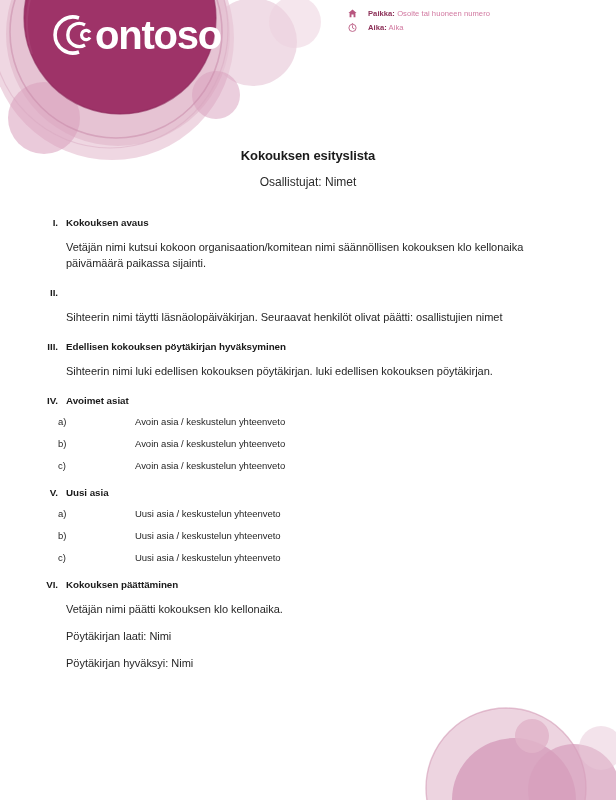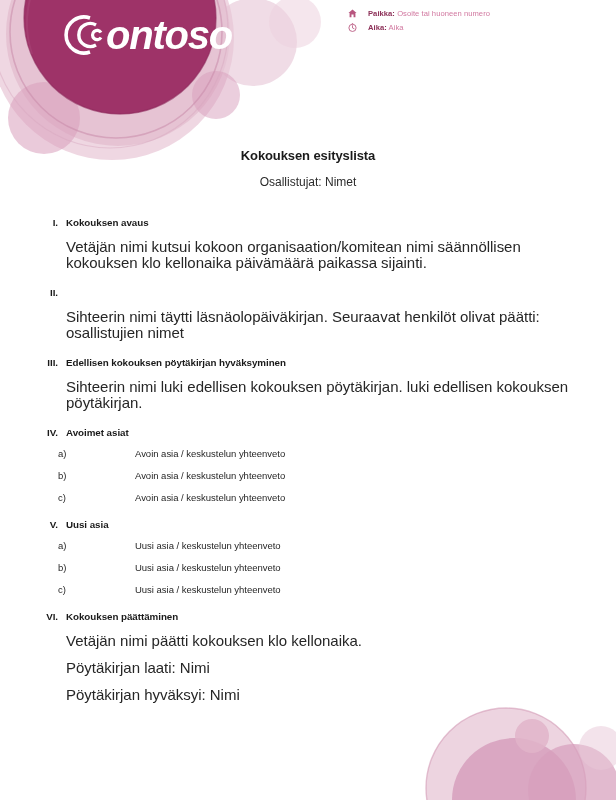--- a/index.html
+++ b/index.html
@@ -30,25 +30,24 @@
     right: 0;
     bottom: 0;
     width: 220px;
     height: 130px;
     pointer-events: none;
   }
 
   
   #logo-wrap {
     position: absolute;
-    left: 56px;
+    left: 45px;
     top: 8px;
     width: 220px;
     height: 56px;
-    font-style: italic;
   }
   #logo-wrap svg { display: block; }
 
   
   #meta {
     position: absolute;
     left: 348px;
     top: 8px;
     width: 255px;
   }
@@ -122,21 +121,21 @@
   .sec-num {
     width: 22px;
     flex: 0 0 22px;
     text-align: right;
     margin-left: 36px;
     margin-right: 8px;
   }
   .sec-title { flex: 1 1 auto; }
 
   .para {
-    font-size: 15px;
+    font-size: 11px;
     line-height: 16px;
     color: #262626;
     margin: 11px 0 0 0;
     padding-left: 66px;
     padding-right: 40px;
     letter-spacing: -0.02px;
   }
   .section + .section { margin-top: 16px; }
   .sub-list { margin-top: 10px; }
   .sub-item {

